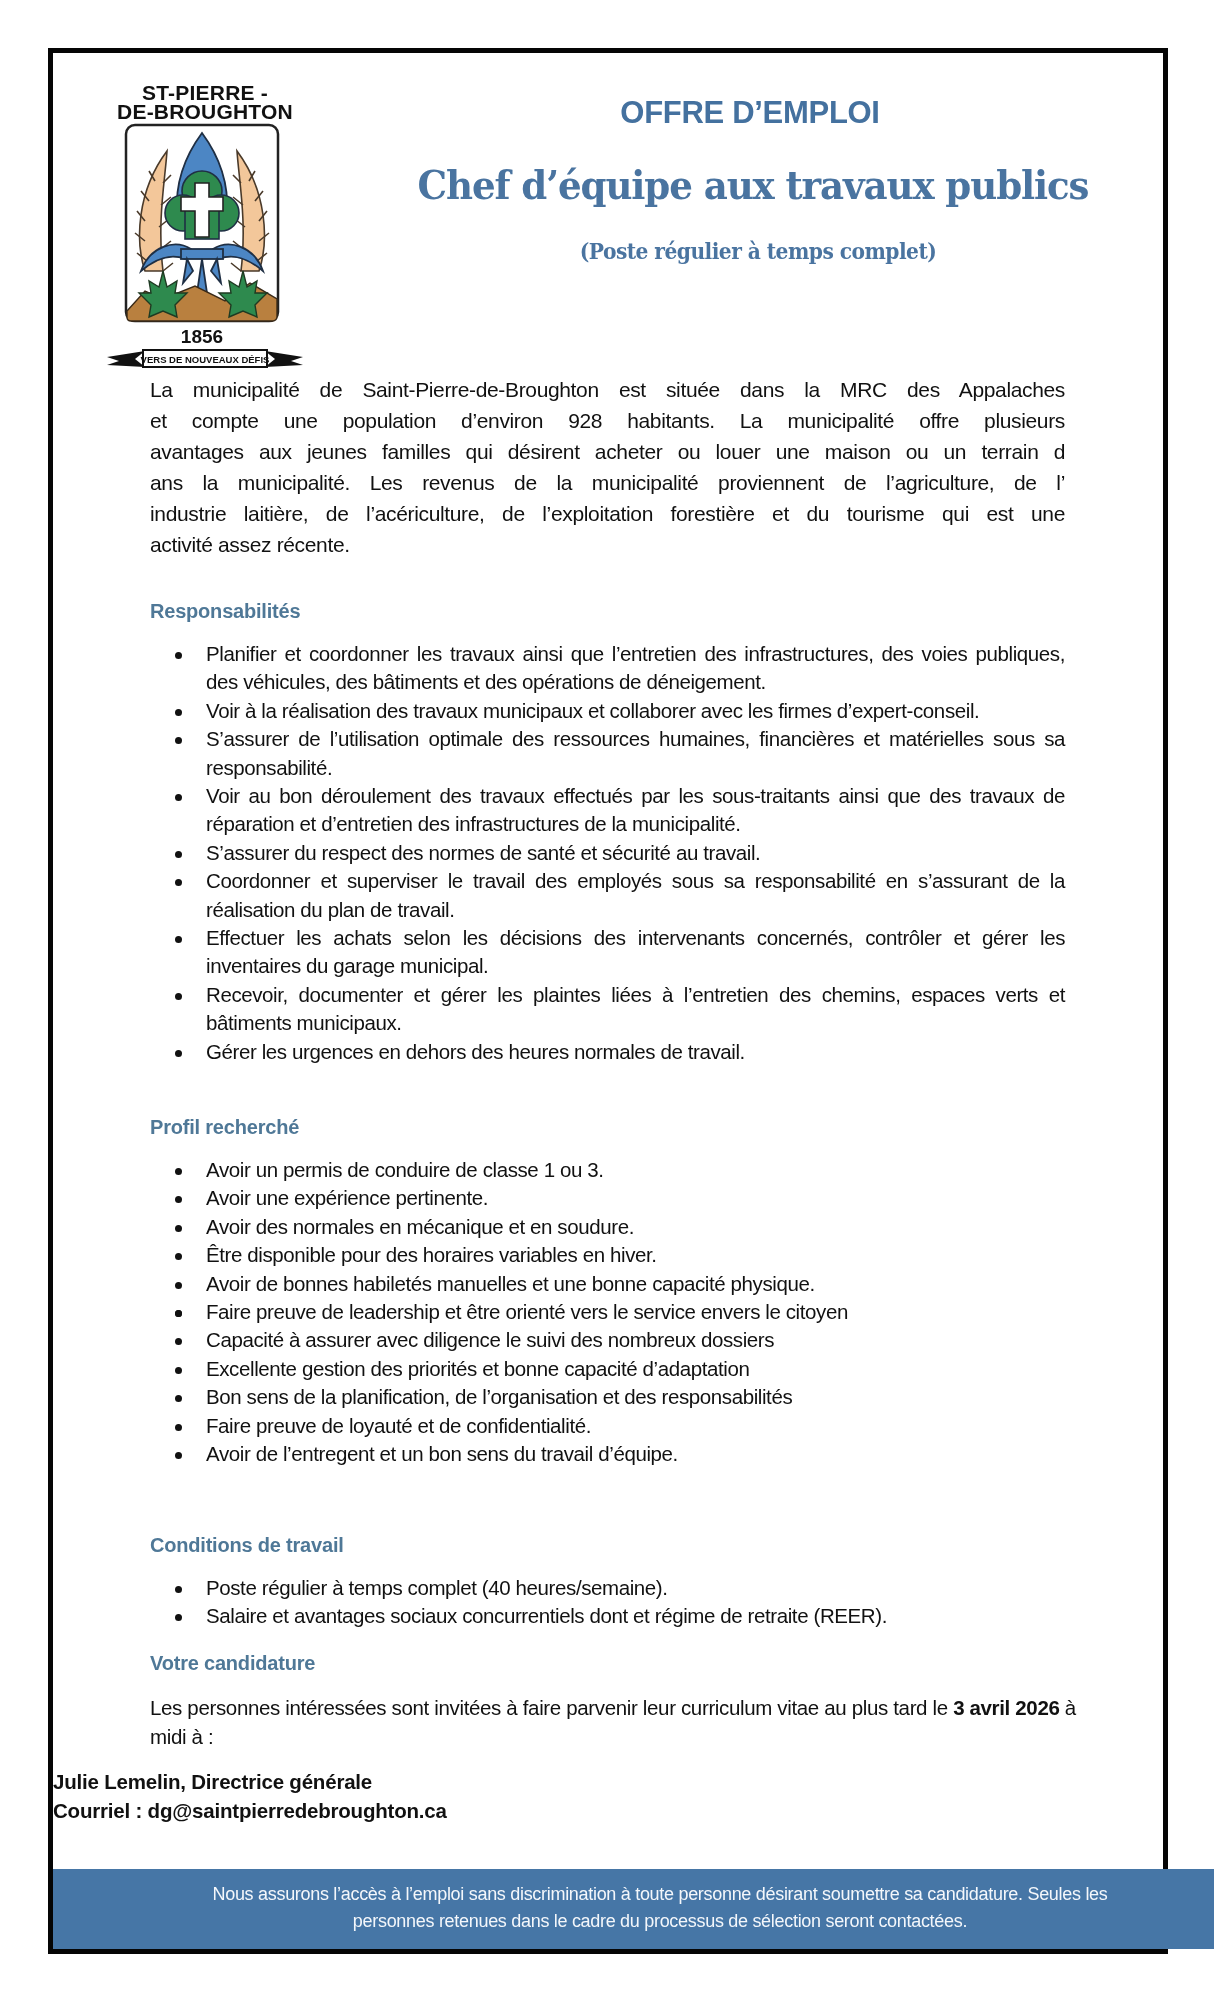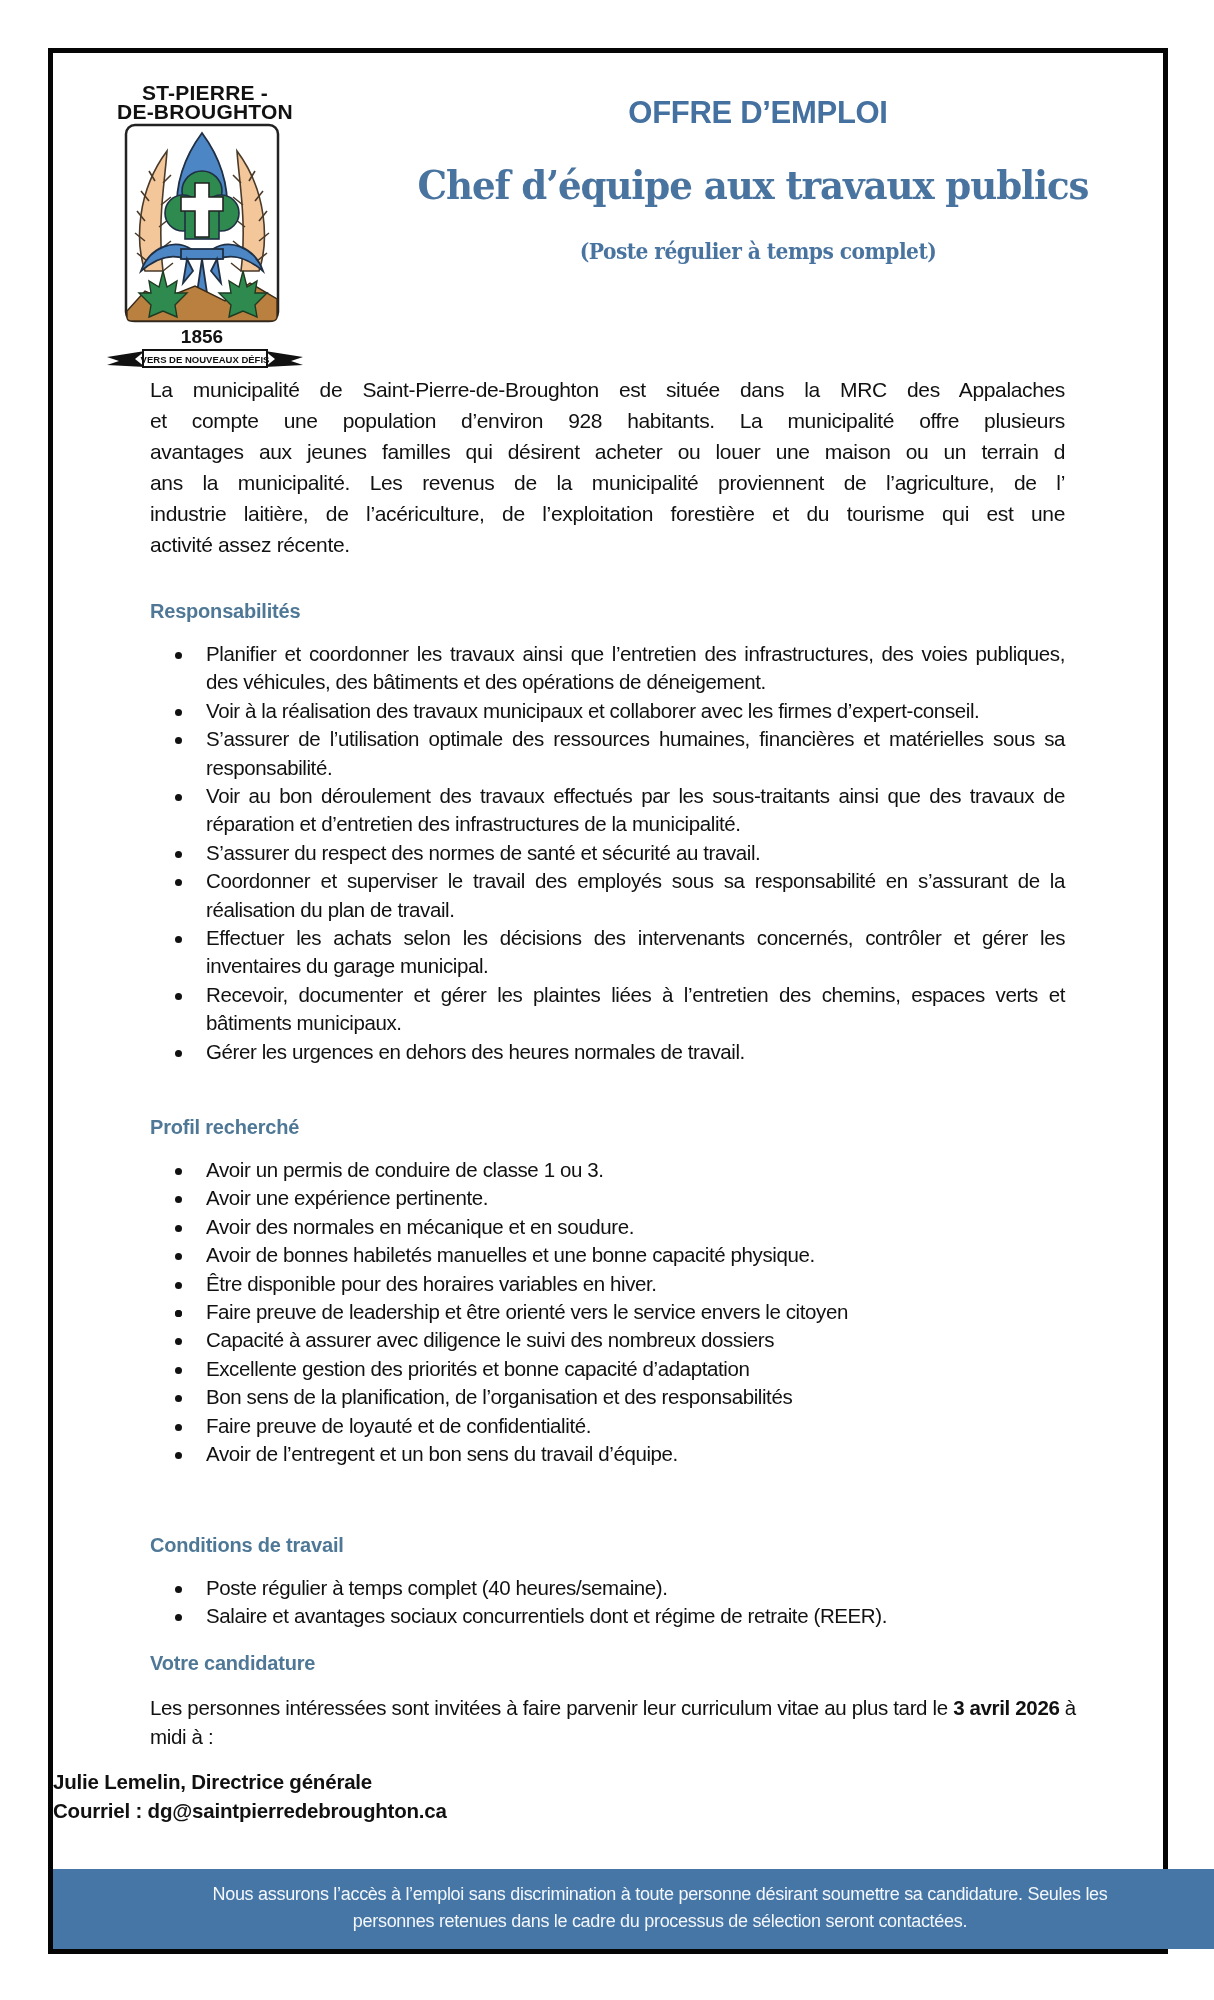--- a/index.html
+++ b/index.html
@@ -46,21 +46,21 @@
     letter-spacing: 0.2px;
   }
   .logo-svg {
     position: absolute;
     left: 0;
     top: 38px;
   }
   
   .offer-label {
     position: absolute;
-    left: 300px;
+    left: 292px;
     width: 810px;
     top: 42px;
     text-align: center;
     font-family: "Liberation Sans", sans-serif;
     font-weight: bold;
     font-size: 31px;
     letter-spacing: -0.3px;
     color: #44719f;
   }
   .job-title {
@@ -281,22 +281,22 @@
       <li><span class="bullet"></span><span>Effectuer les achats selon les décisions des intervenants concernés, contrôler et gérer les inventaires du garage municipal.</span></li>
       <li><span class="bullet"></span><span>Recevoir, documenter et gérer les plaintes liées à l’entretien des chemins, espaces verts et bâtiments municipaux.</span></li>
       <li><span class="bullet"></span><span>Gérer les urgences en dehors des heures normales de travail.</span></li>
     </ul>
 
     <div class="section-heading" style="top:1063px;">Profil recherché</div>
     <ul class="bullets" style="top:1103px;">
       <li><span class="bullet"></span><span>Avoir un permis de conduire de classe 1 ou 3.</span></li>
       <li><span class="bullet"></span><span>Avoir une expérience pertinente.</span></li>
       <li><span class="bullet"></span><span>Avoir des normales en mécanique et en soudure.</span></li>
+      <li><span class="bullet"></span><span>Être disponible pour des horaires variables en hiver.</span></li>
       <li><span class="bullet"></span><span>Avoir de bonnes habiletés manuelles et une bonne capacité physique.</span></li>
-      <li><span class="bullet"></span><span>Être disponible pour des horaires variables en hiver.</span></li>
       <li><span class="bullet"></span></li>
       <li><span class="bullet"></span><span>Faire preuve de leadership et être orienté vers le service envers le citoyen</span></li>
       <li><span class="bullet"></span><span>Capacité à assurer avec diligence le suivi des nombreux dossiers</span></li>
       <li><span class="bullet"></span><span>Excellente gestion des priorités et bonne capacité d’adaptation</span></li>
       <li><span class="bullet"></span><span>Bon sens de la planification, de l’organisation et des responsabilités</span></li>
       <li><span class="bullet"></span><span>Faire preuve de loyauté et de confidentialité.</span></li>
       <li><span class="bullet"></span><span>Avoir de l’entregent et un bon sens du travail d’équipe.</span></li>
     </ul>
 
     <div class="section-heading" style="top:1481px;">Conditions de travail</div>

